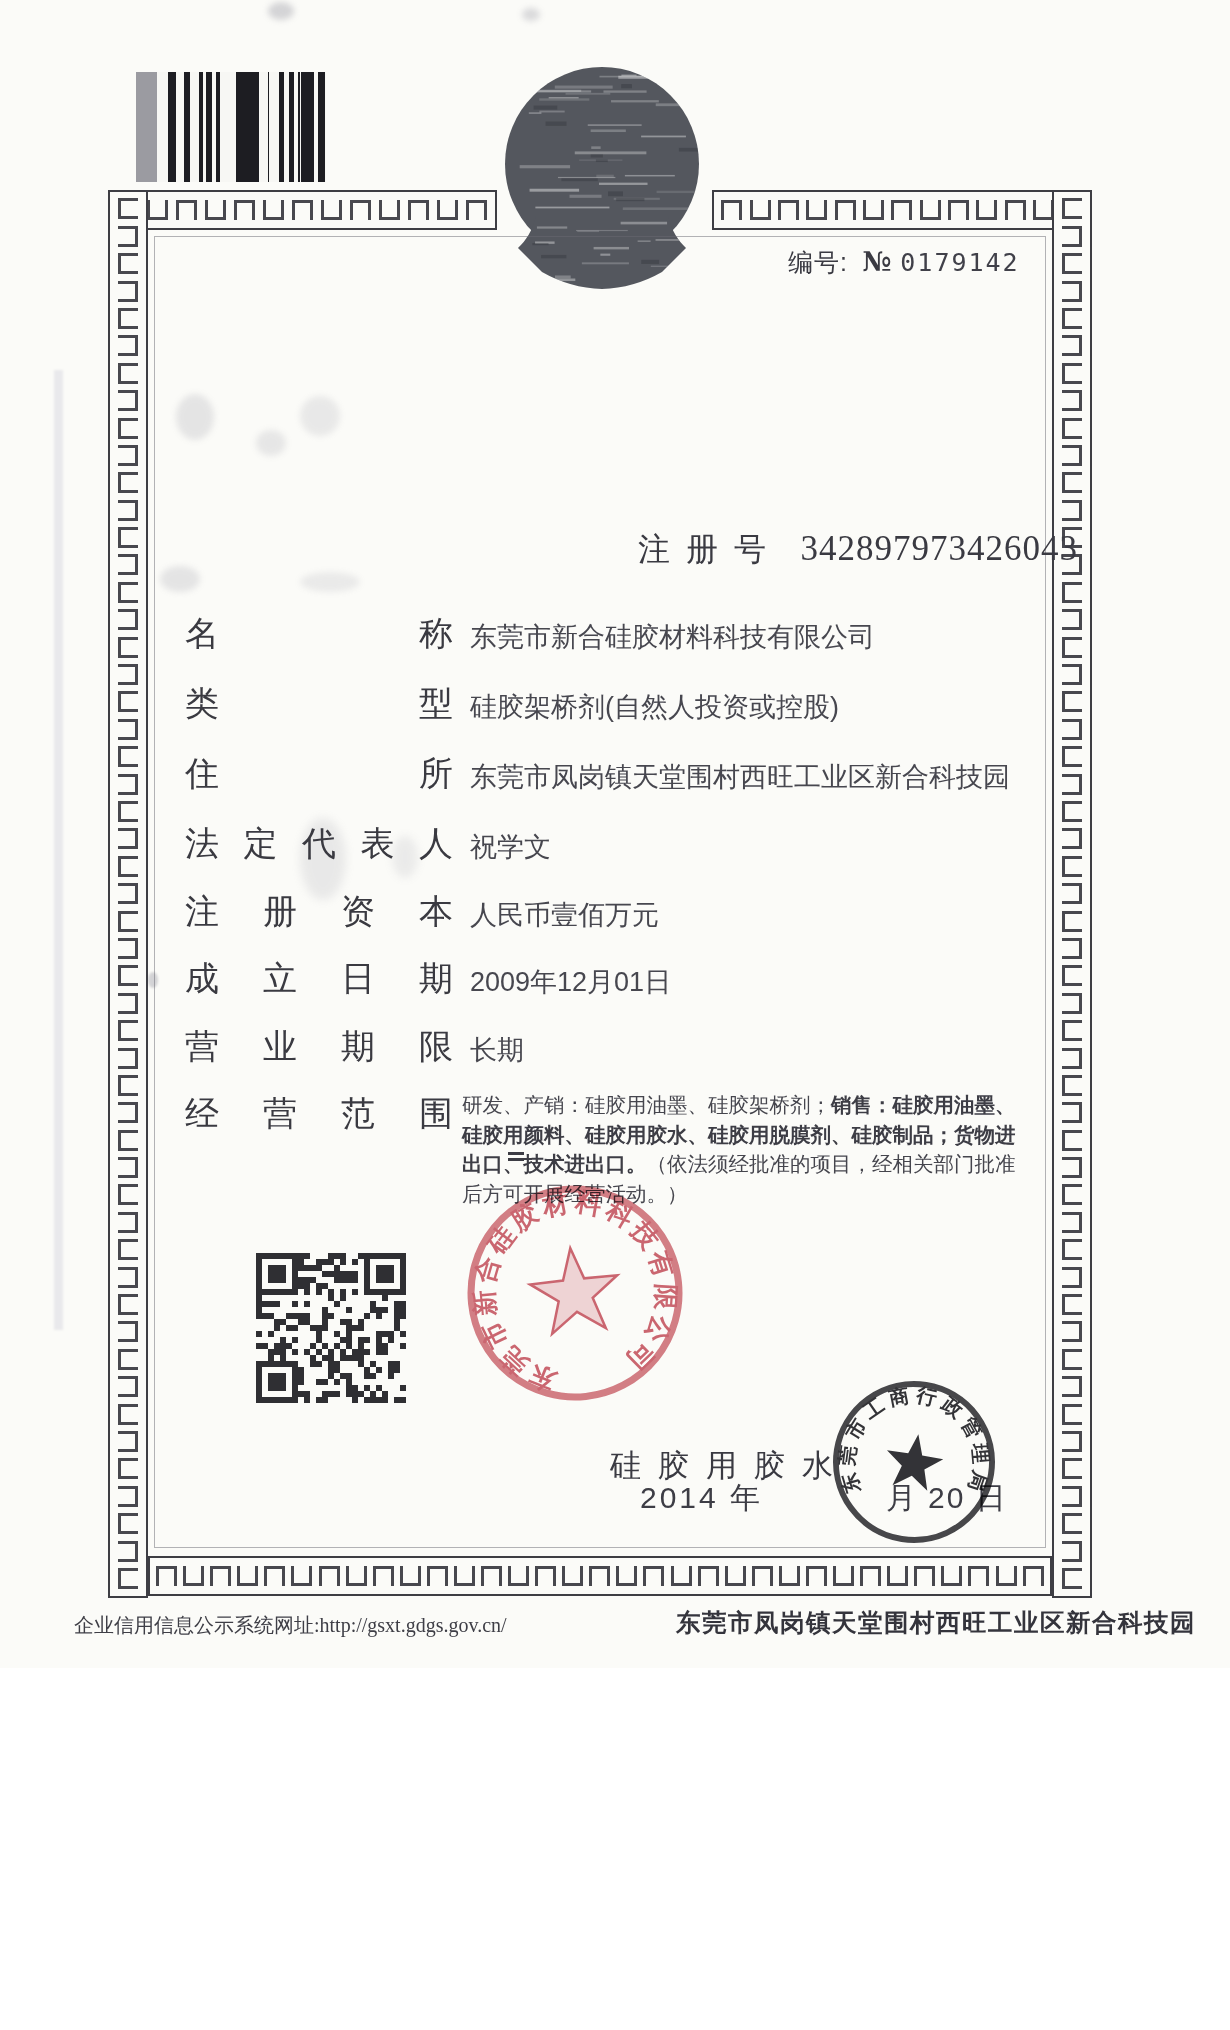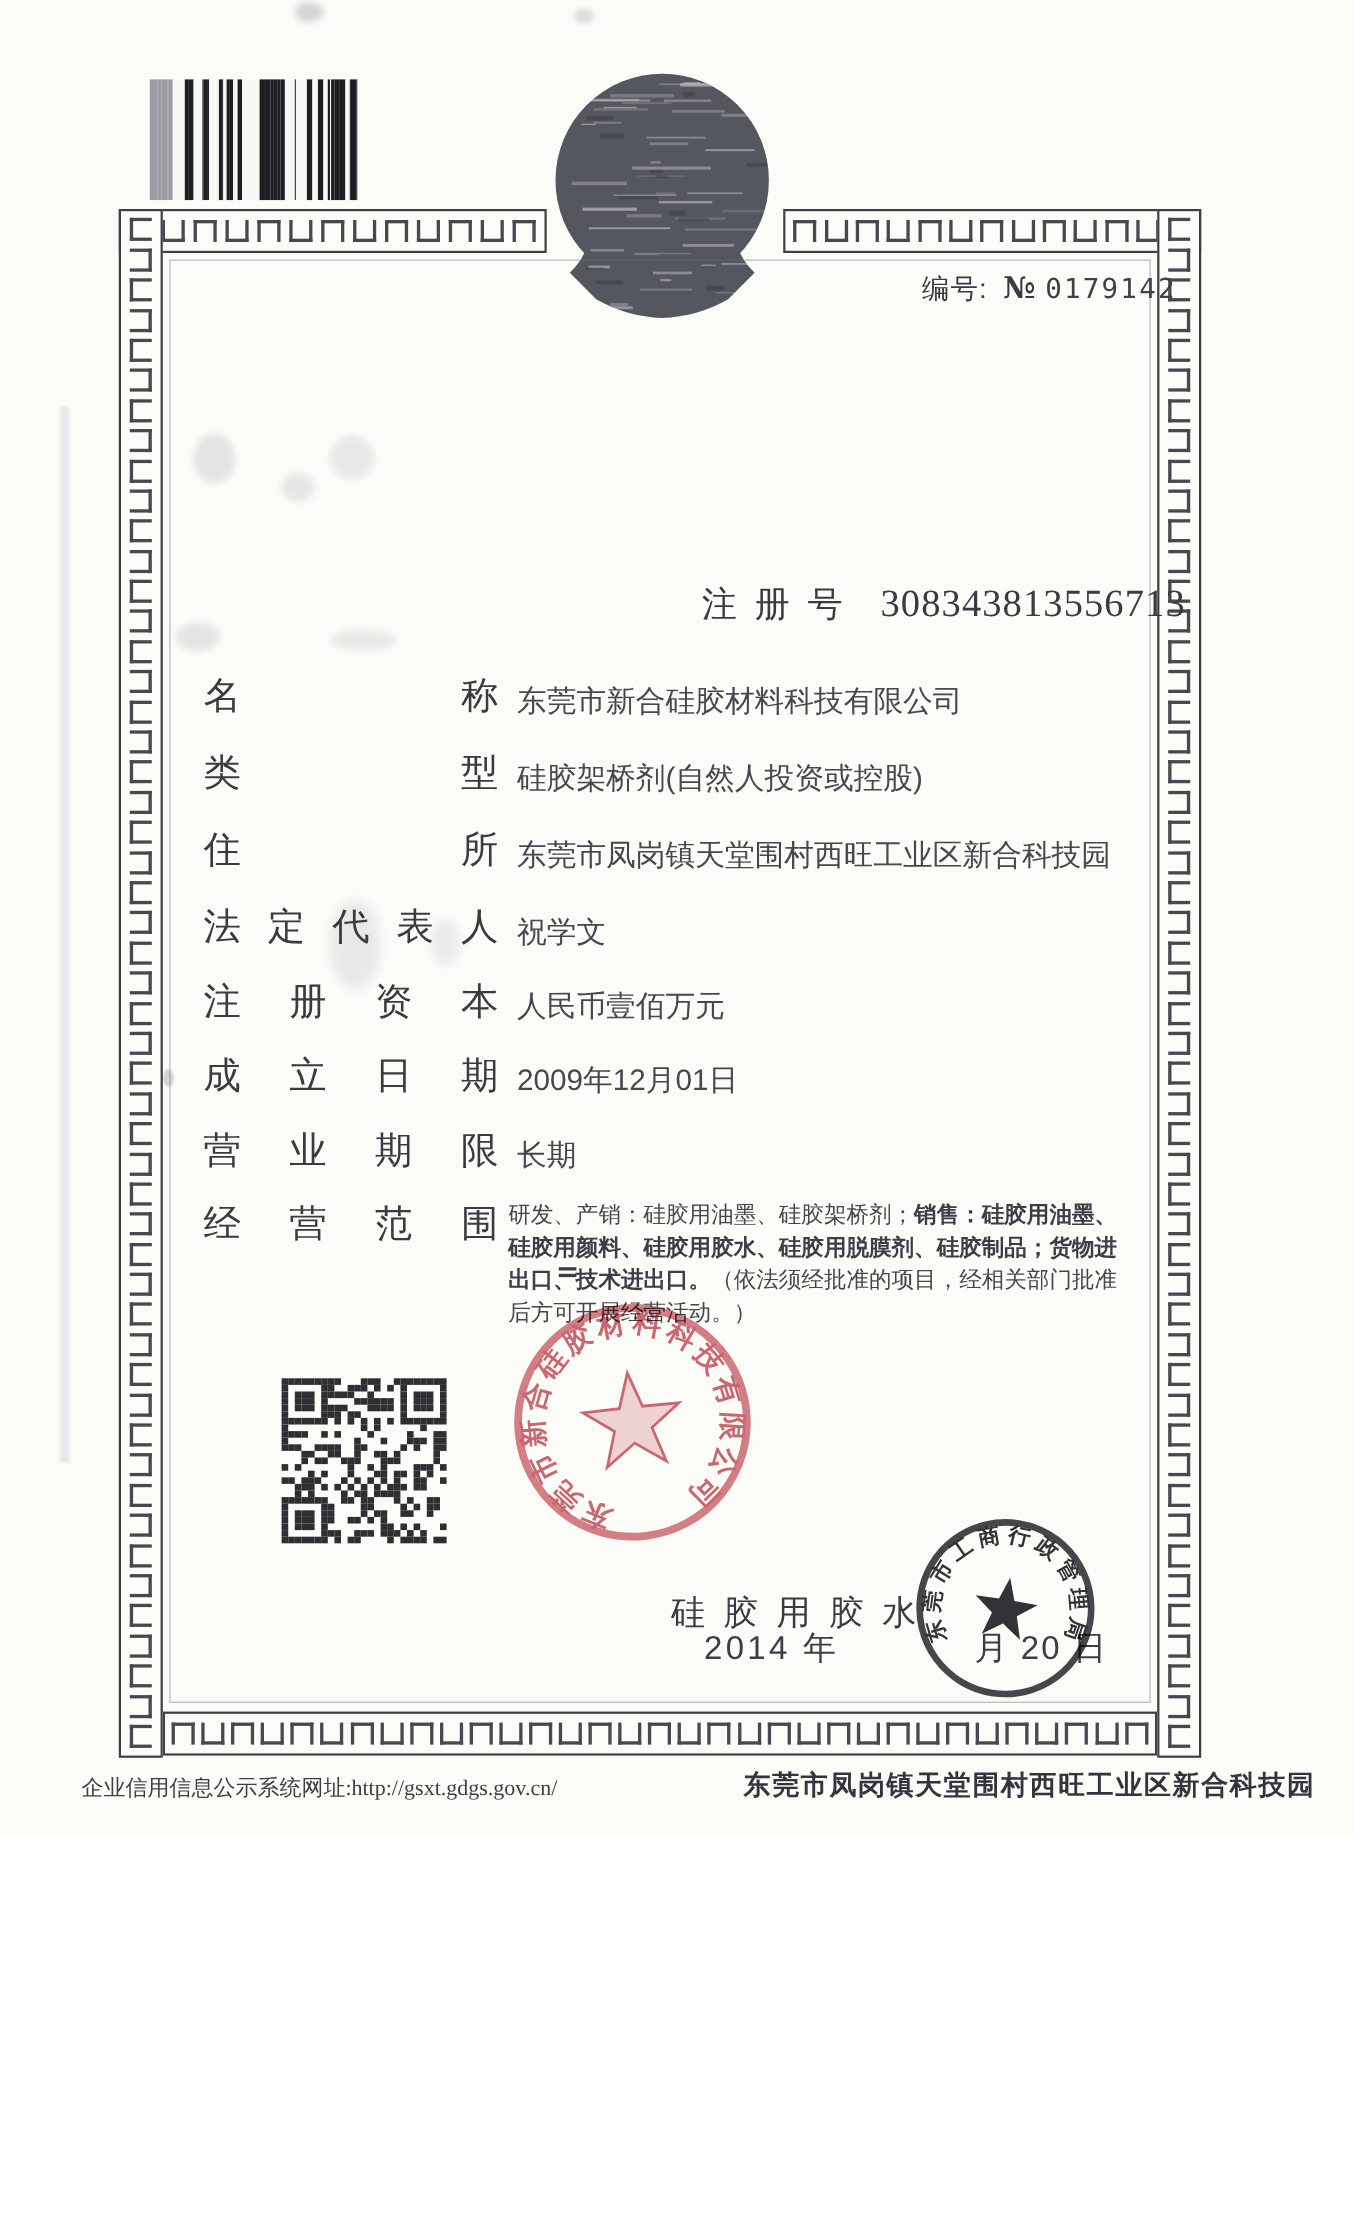--- a/index.html
+++ b/index.html
@@ -19,21 +19,21 @@
   .band{position:absolute;box-sizing:border-box;border:2px solid #3e3e44;background:#fbfbf8;
         display:flex;align-items:center;justify-content:space-evenly;overflow:hidden;z-index:1;}
   .band.v{flex-direction:column;}
   .mu{box-sizing:border-box;border:3px solid #48484e;flex:none;}
   .mu.h{width:21px;height:20px;}
   .mu.v{width:20px;height:21px;}
   .open-t{border-top:none}.open-b{border-bottom:none}.open-l{border-left:none}.open-r{border-right:none}
   .inner-line{position:absolute;left:154px;top:236px;width:890px;height:1310px;border:1.5px solid #6a6a72;opacity:.5;z-index:1;}
 
   
-  .serial{position:absolute;left:838px;top:246px;font-size:25px;color:#3a3a42;z-index:2;letter-spacing:1px;}
+  .serial{position:absolute;left:788px;top:246px;font-size:25px;color:#3a3a42;z-index:2;letter-spacing:1px;}
   .serial .no{font-family:"DejaVu Serif", serif;font-weight:700;margin:0 8px 0 14px;font-size:27px;}
   .serial .num{font-family:"DejaVu Sans Mono", monospace;font-size:25px;letter-spacing:2px;color:#404049;}
 
   .title{position:absolute;left:0;top:336px;width:1230px;text-align:center;font-weight:900;
          font-size:148px;line-height:160px;letter-spacing:10px;color:#3a3a40;z-index:2;
          text-shadow:0 0 2px rgba(90,90,95,.6);}
 
   .regline{position:absolute;left:638px;top:528px;z-index:2;white-space:nowrap;}
   .regline .rlab{font-size:32px;letter-spacing:16px;color:#3a3a42;font-weight:500;}
   .regline .rnum{font-family:"Liberation Serif", serif;font-size:35px;letter-spacing:1px;color:#3a3a42;margin-left:14px;}
@@ -390,21 +390,21 @@
     </div>
   <div class="inner-line"></div>
 
   <div class="serial">
     <span>编号:</span><span class="no">№</span><span class="num">0179142</span>
   </div>
 
 
   <div class="regline">
     <span class="rlab">注册号</span>
-    <span class="rnum">308343813556713</span>
+    <span class="rnum">342897973426043</span>
   </div>
 
   <div class="fields">
     <div class="row" style="top:612px">
       <div class="flabel char-justify">
           <span>名</span>
           <span>称</span>
         </div>
       <div class="fvalue">东莞市新合硅胶材料科技有限公司</div>
     </div>

